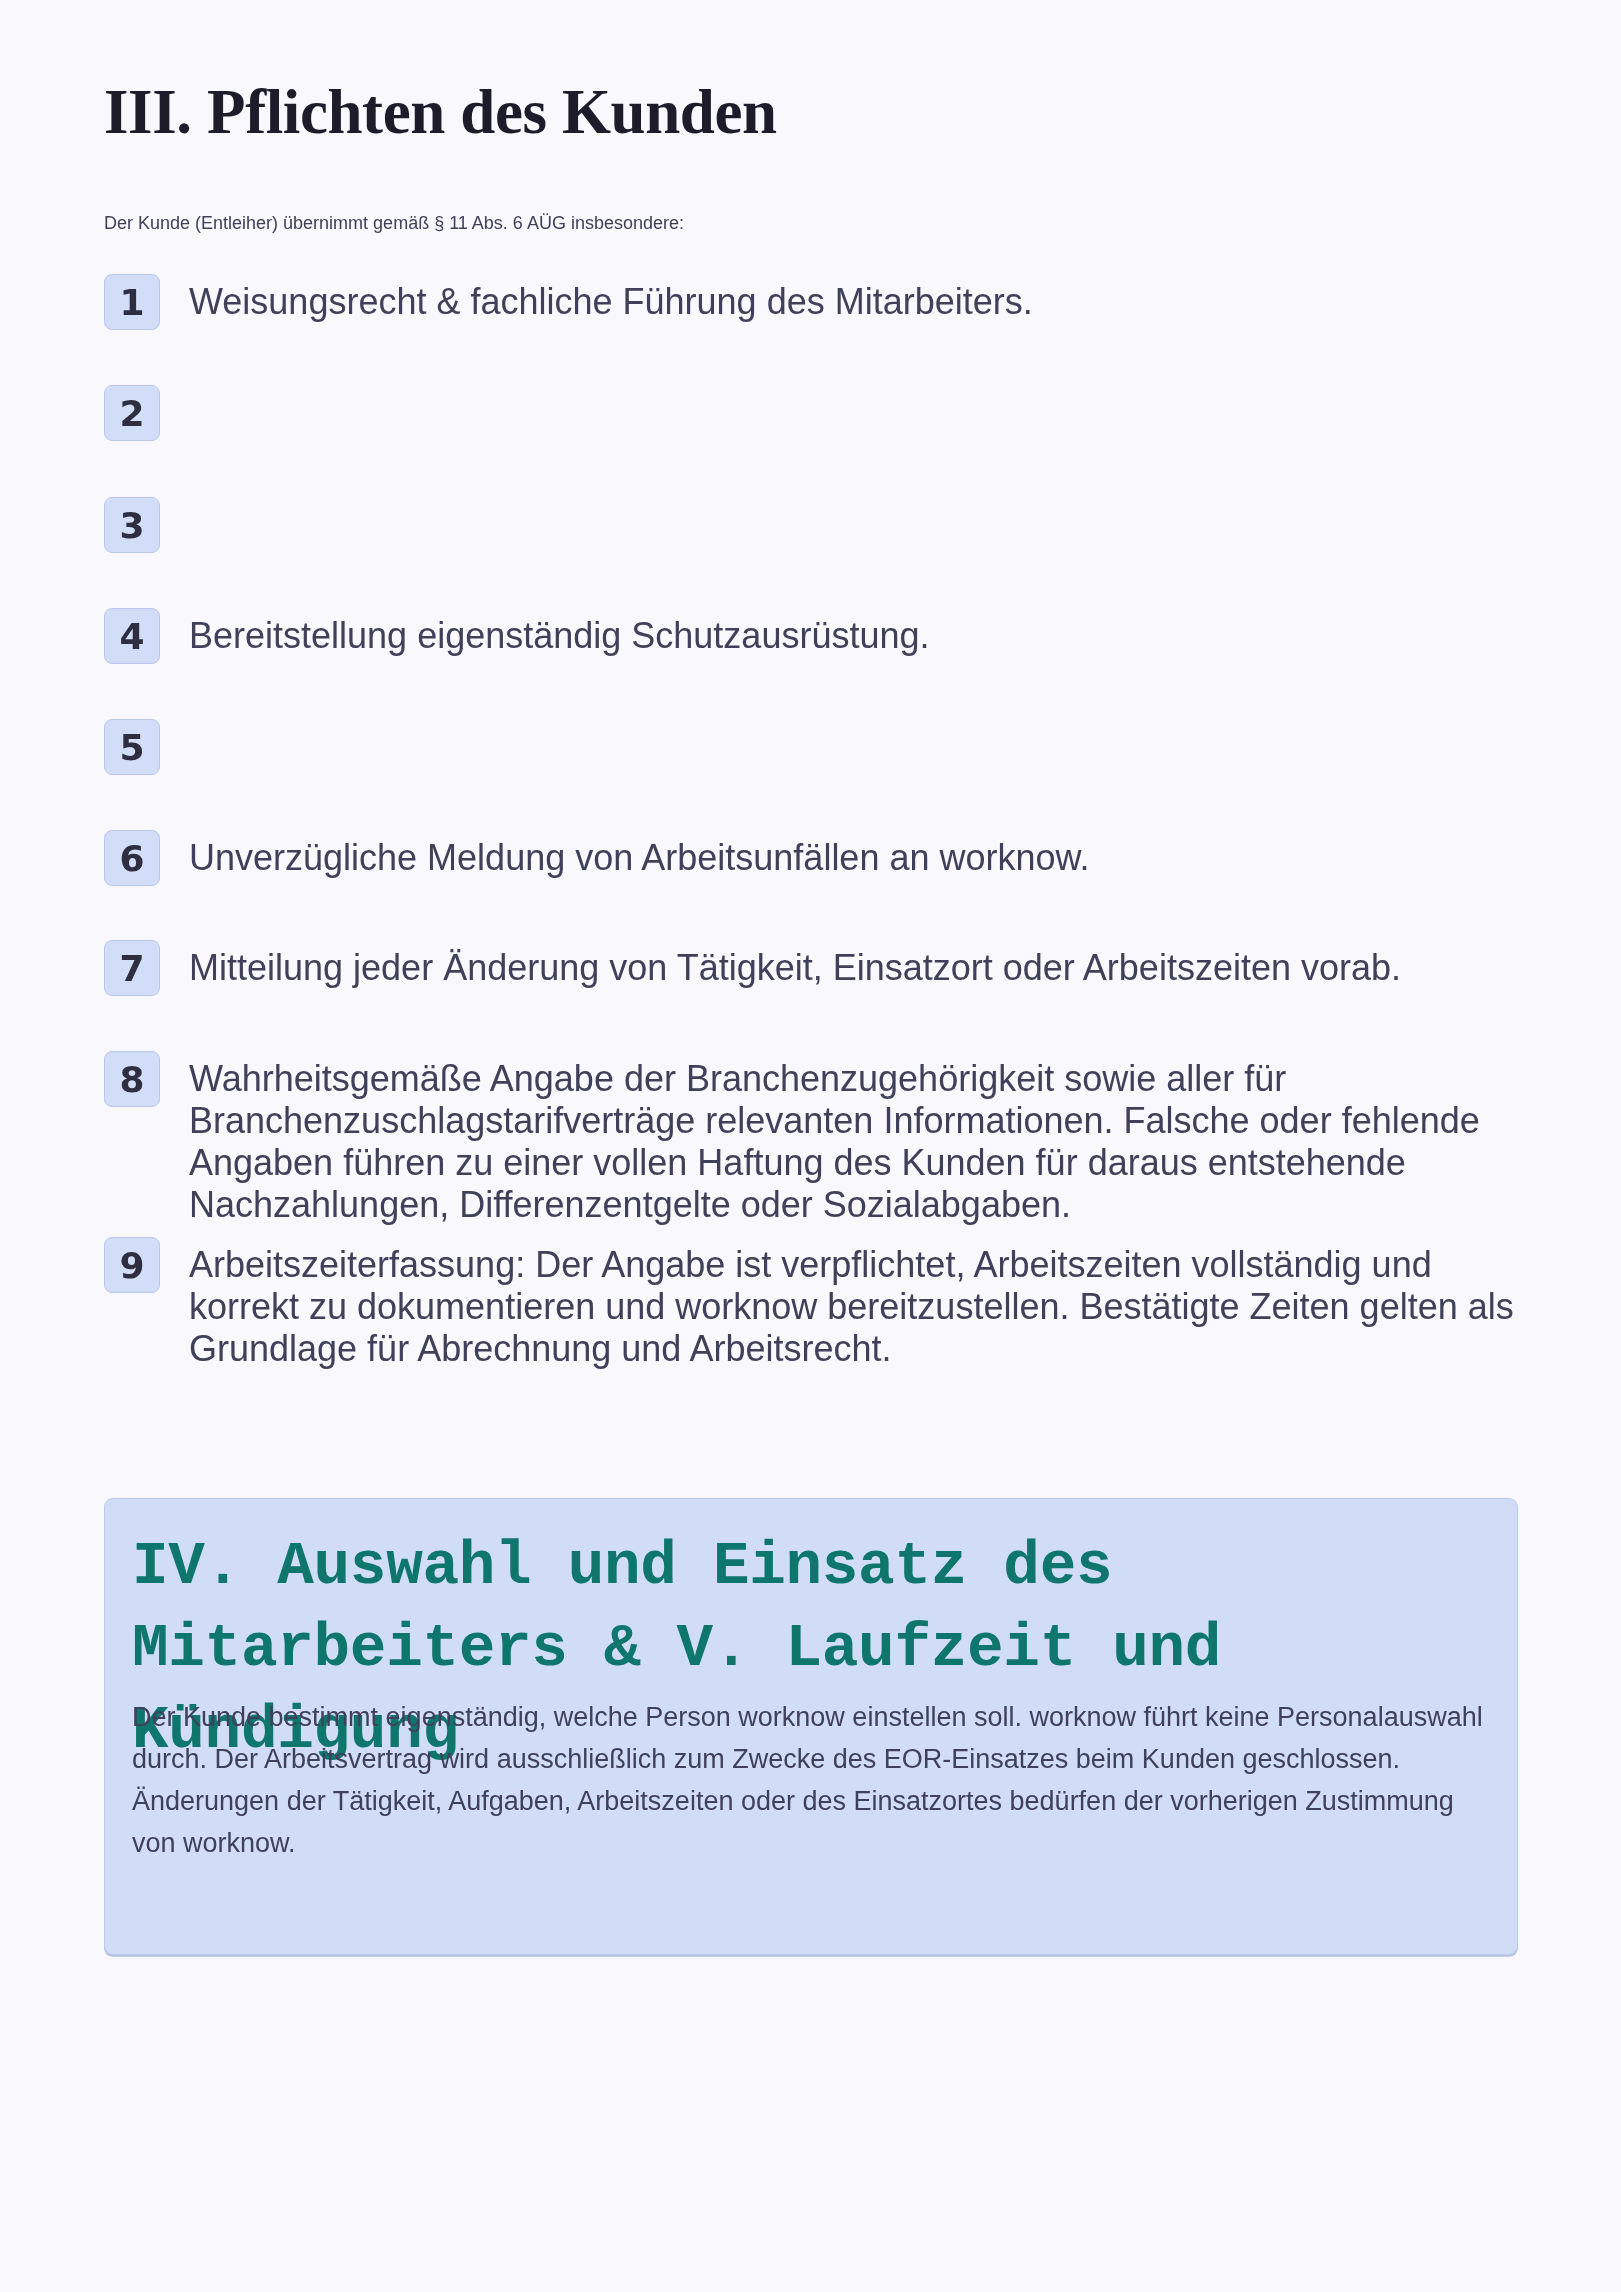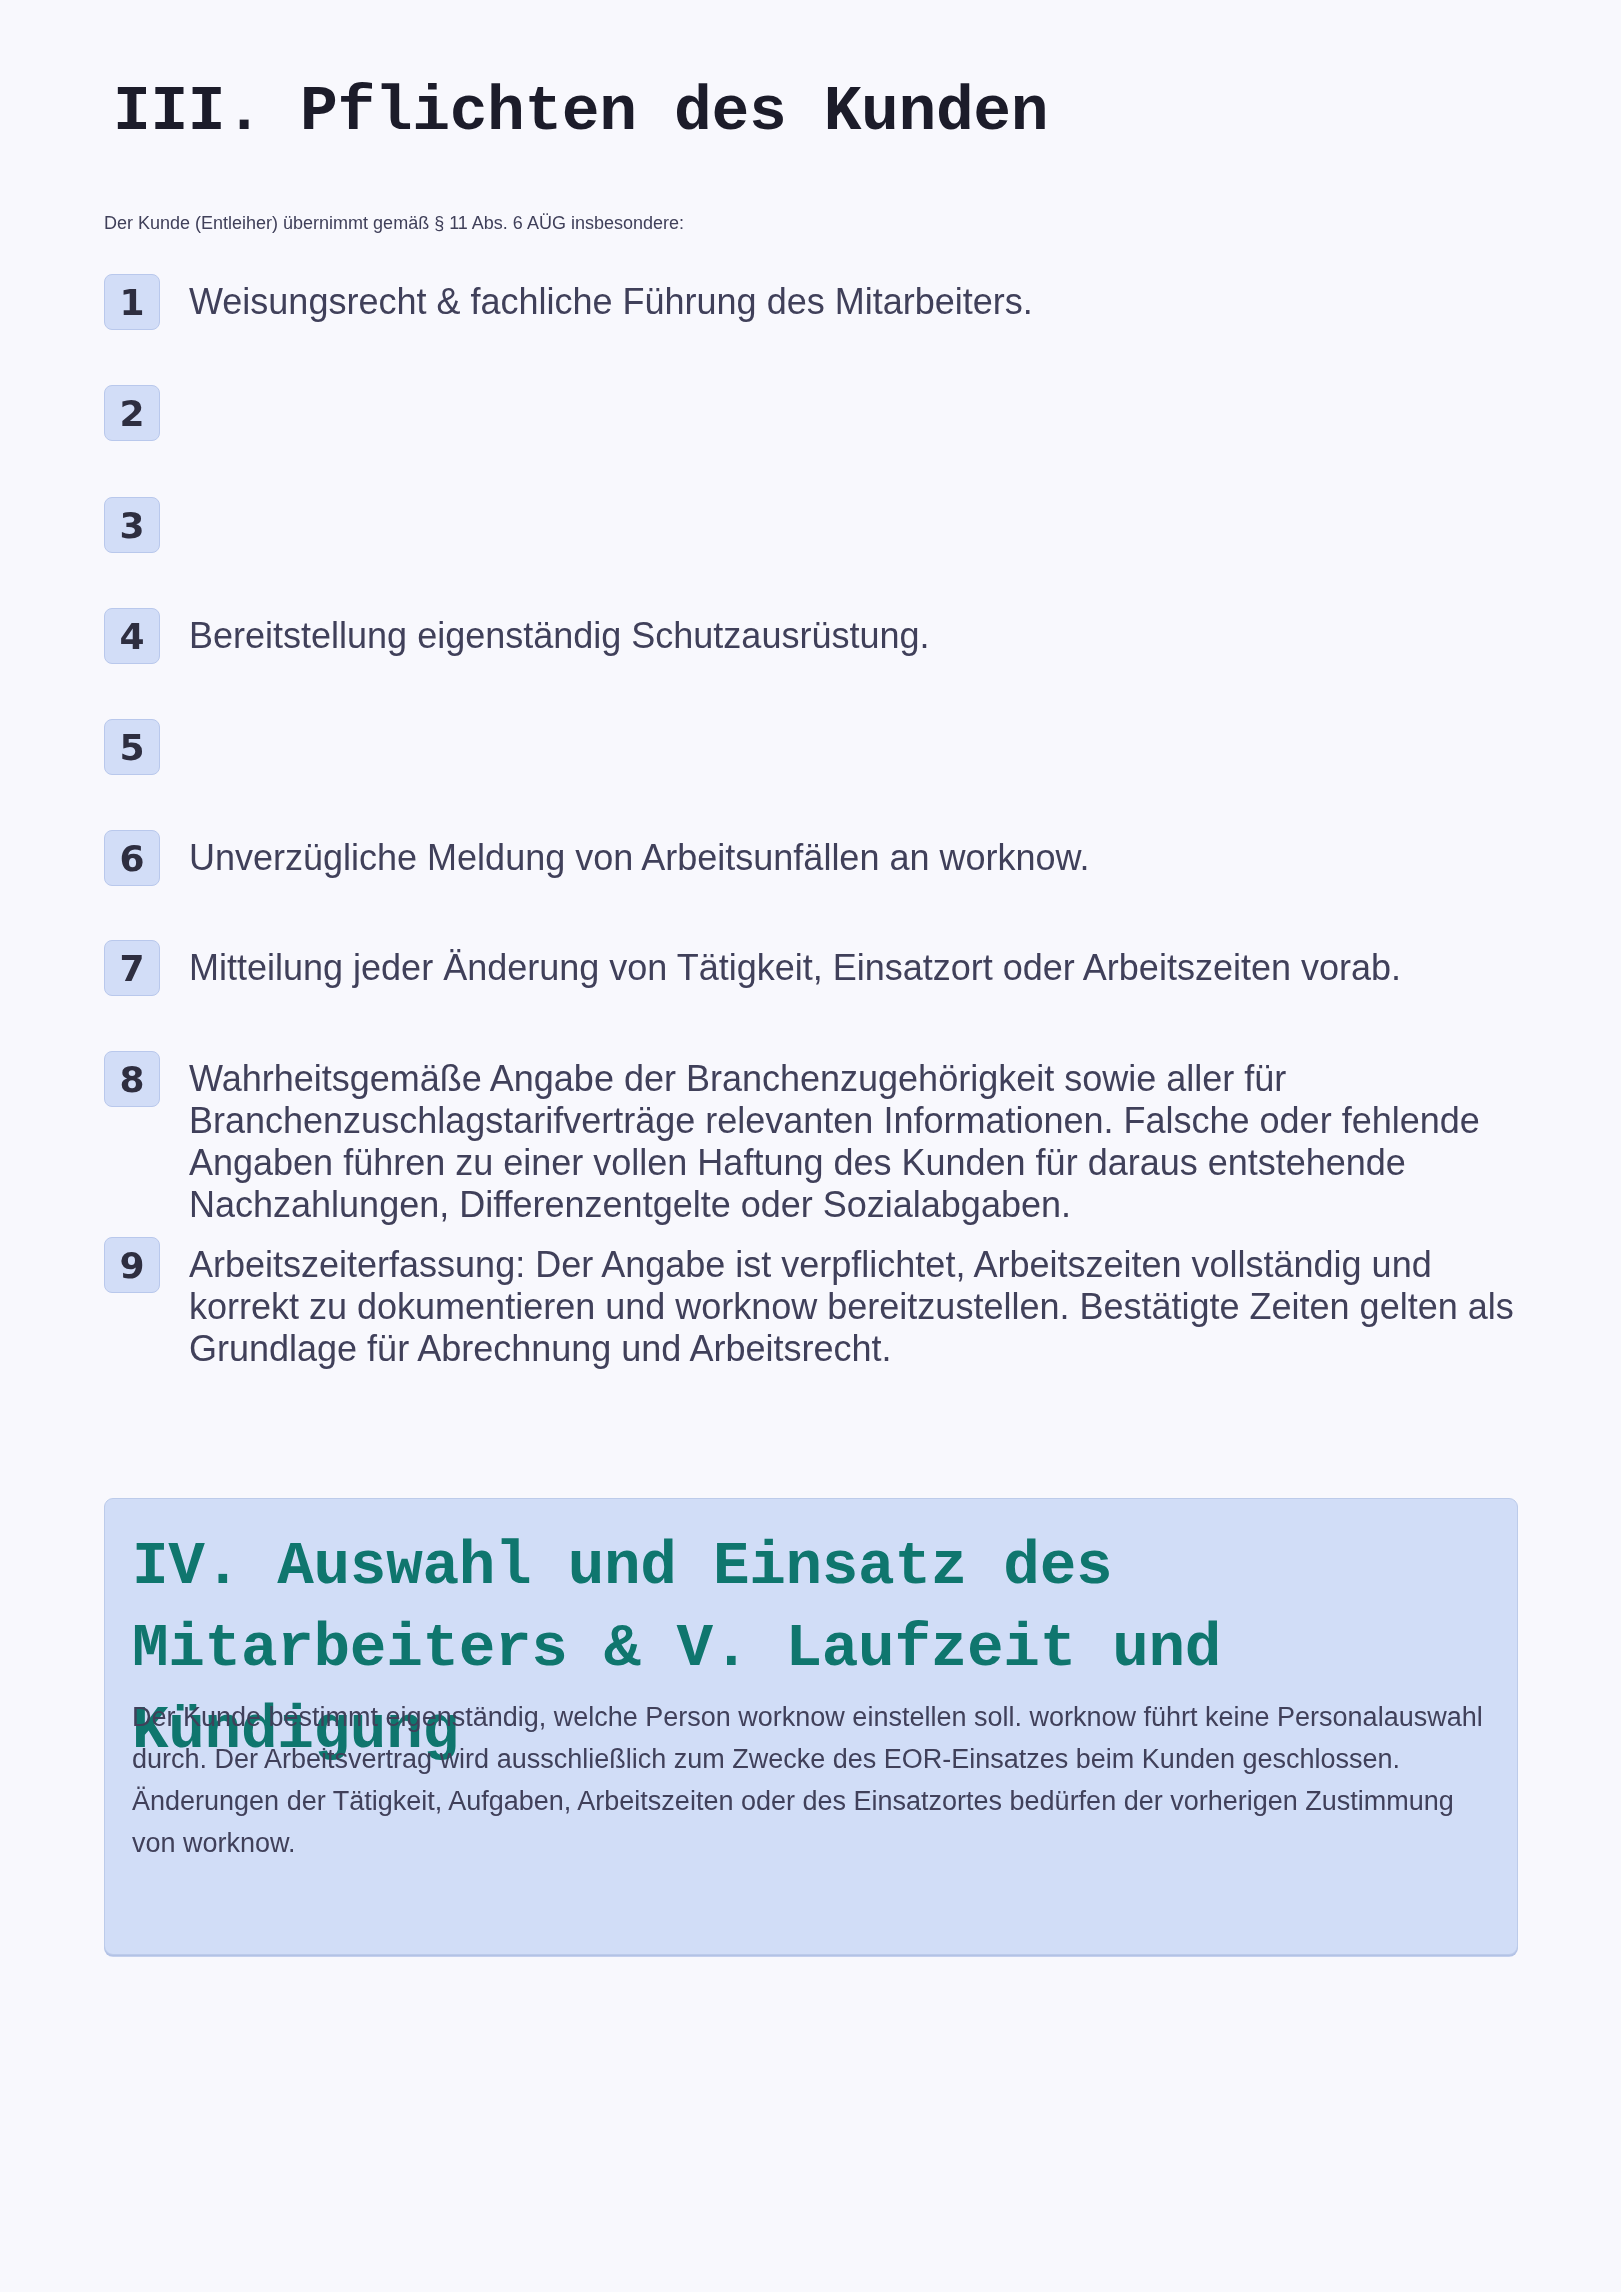--- a/index.html
+++ b/index.html
@@ -16,24 +16,24 @@
       overflow: hidden;
     }
     .page {
       position: absolute;
       left: 104px;
       top: 0;
       width: 1414px;
     }
     .section-title {
       position: absolute;
-      left: 9px;
+      left: 0;
       top: 72px;
       margin: 0;
-      font-family: Liberation Mono, monospace;
+      font-family: Liberation Serif, serif;
       font-weight: 600;
       font-size: 63px;
       line-height: 81px;
       color: #1c1c2a;
       letter-spacing: -0.4px;
     }
     .intro {
       position: absolute;
       left: 0;
       top: 204px;

